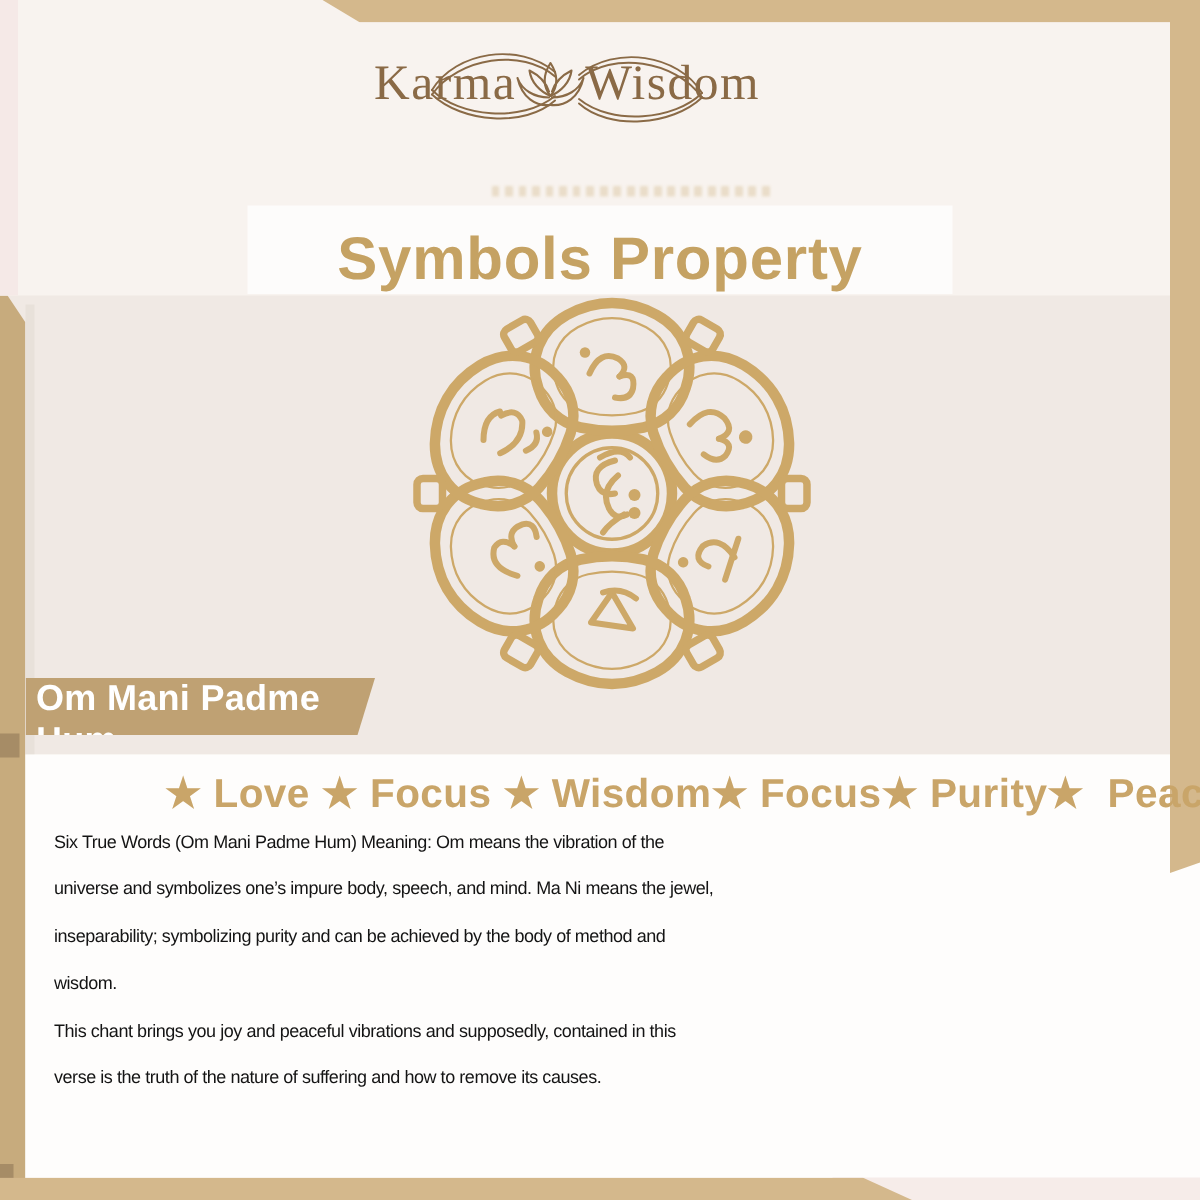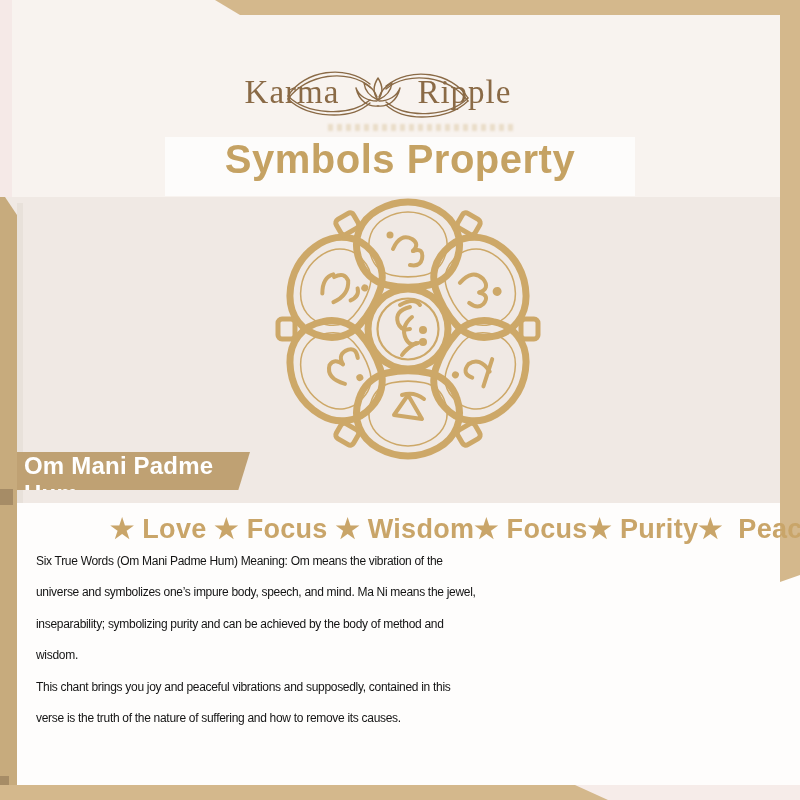--- a/index.html
+++ b/index.html
@@ -26,30 +26,30 @@
   #left-strip{left:0;top:197px;width:17px;height:603px;background:var(--strip-gold);
             clip-path:polygon(0 0,5px 0,17px 18px,17px 603px,0 603px)}
   #left-shadow{left:17px;top:203px;width:6px;height:300px;background:rgba(120,95,60,.06)}
   #left-accent-1{left:0;top:489px;width:13px;height:16px;background:var(--strip-dark)}
   #left-accent-2{left:0;top:776px;width:9px;height:14px;background:var(--strip-dark)}
   #bottom-pink{left:555px;top:785px;width:245px;height:15px;background:var(--bg-pink2)}
   #bottom-band{left:0;top:785px;width:640px;height:15px;background:var(--frame-gold);
             clip-path:polygon(0 0,575px 0,608px 15px,0 15px)}
 
   
-  #logo{left:268px;top:60px;width:220px;height:64px;display:flex;align-items:center;justify-content:center;gap:16px}
+  #logo{left:268px;top:24px;width:220px;height:64px;display:flex;align-items:center;justify-content:center;gap:0}
   .logo-word{font-family:"Liberation Serif",serif;font-size:33px;color:var(--logo-brown);letter-spacing:1px;position:relative;z-index:2}
   #logo-swoosh{position:absolute;left:-14px;top:-2px;width:248px;height:68px;z-index:1}
   #lotus{width:46px;height:42px;position:relative;z-index:2;flex:0 0 auto}
 
   
   #heading-smudge{left:328px;top:124px;width:186px;height:7px;opacity:.5;filter:blur(1px);
      background:repeating-linear-gradient(90deg,rgba(197,162,99,.55) 0 5px,transparent 5px 9px)}
   #heading-box{left:165px;top:137px;width:470px;height:59px;background:var(--box-white);
-     display:flex;align-items:flex-start;justify-content:center}
+     display:flex;align-items:flex-end;justify-content:center}
   #heading-title{font-size:40px;font-weight:bold;color:var(--heading-gold);letter-spacing:.5px}
 
   
   #mandala{left:272px;top:200px;width:272px;height:258px;overflow:visible}
   .mk{stroke:var(--mandala-gold);fill:none;stroke-linecap:round;stroke-linejoin:round}
   .mfill{fill:var(--mandala-gold);stroke:none}
 
   
   #badge{left:17px;top:452px;width:233px;height:38px;background:var(--badge-gold);
      clip-path:polygon(0 0,100% 0,95% 100%,0 100%);
@@ -96,21 +96,21 @@
     <span class="logo-word">Karma</span>
     <svg id="lotus" viewBox="0 0 46 42">
       <g stroke="#8a6a46" stroke-width="1.4" fill="none" stroke-linecap="round" stroke-linejoin="round">
         <path d="M 23,7 C 18.5,14 17.5,22 23,29 C 28.5,22 27.5,14 23,7 Z"></path>
         <path d="M 23,29 C 16,26 10,20 9,12 C 15,15 20,20 22,26"></path>
         <path d="M 23,29 C 30,26 36,20 37,12 C 31,15 26,20 24,26"></path>
         <path d="M 22,30 C 12,30 4,25 1,17 C 4,30 13,36 23,35"></path>
         <path d="M 24,30 C 34,30 42,25 45,17 C 42,30 33,36 23,35"></path>
       </g>
     </svg>
-    <span class="logo-word">Ripple</span>
+    <span class="logo-word">Wisdom</span>
   </div>
 
   <div class="abs" id="heading-smudge"></div>
   <div class="abs" id="heading-box">
     <div id="heading-title">Symbols Property</div>
   </div>
 
   <svg class="abs" id="mandala" viewBox="-136 -129 272 258">
     <defs>
       <path id="petal" d="M -21,-44 C -35,-47 -45,-57 -49,-70 C -56,-90 -48,-109 -30,-119

